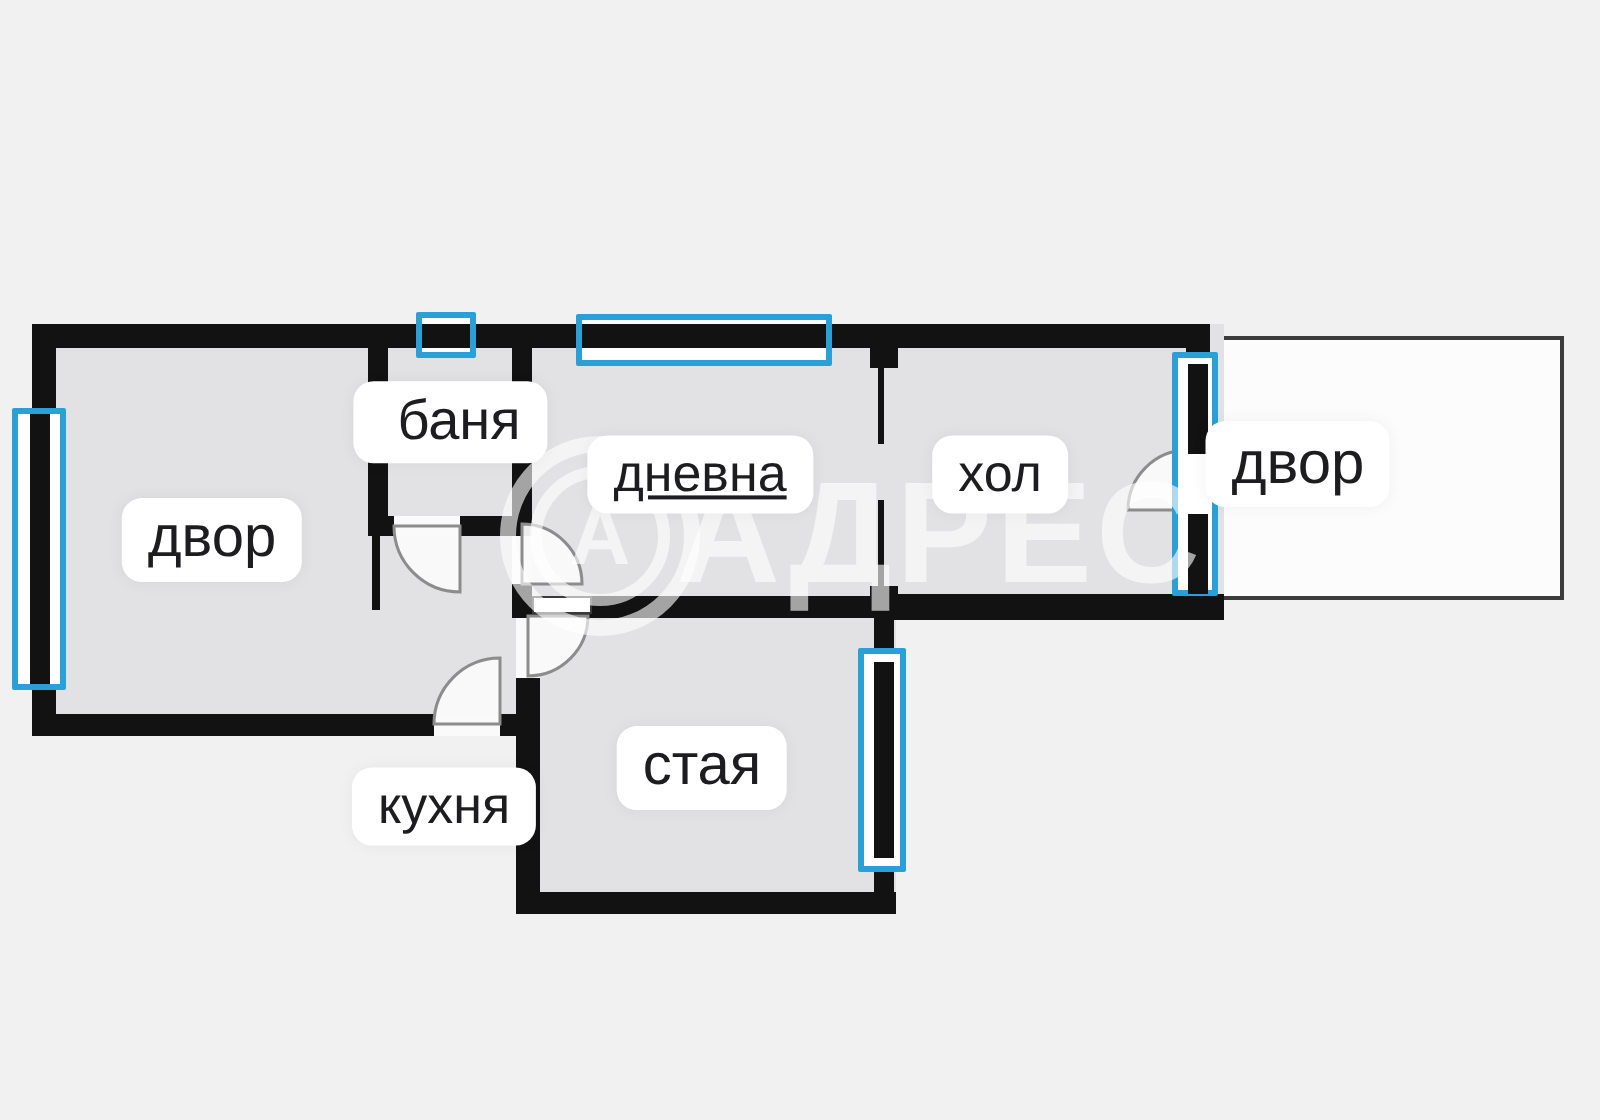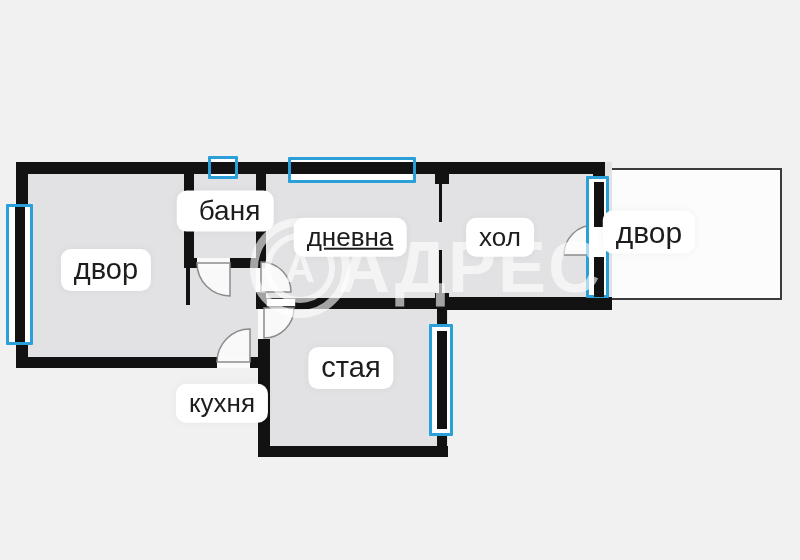--- a/index.html
+++ b/index.html
@@ -110,16 +110,16 @@
       <div class="wm-logo-letter">А</div>
     </div>
   </div>
   <div class="wm-brand wm">АДРЕС</div>
 
   <div class="pill" style="left:106px;top:270px;font-size:29px;">двор</div>
   <div class="pill" style="left:225px;top:211px;font-size:28px;padding-left:22px;">баня</div>
   <div class="pill" style="left:350px;top:237px;font-size:26px;text-decoration:underline;">дневна</div>
   <div class="pill" style="left:500px;top:237px;font-size:26px;">хол</div>
   <div class="pill" style="left:649px;top:232px;font-size:30px;text-align:right;">двор</div>
-  <div class="pill" style="left:351px;top:368px;font-size:29px;text-align:center;">стая</div>
+  <div class="pill" style="left:351px;top:384px;font-size:29px;text-align:center;">стая</div>
   <div class="pill" style="left:222px;top:403px;font-size:26px;">кухня</div>
 
 </div>
 
 </body></html>

